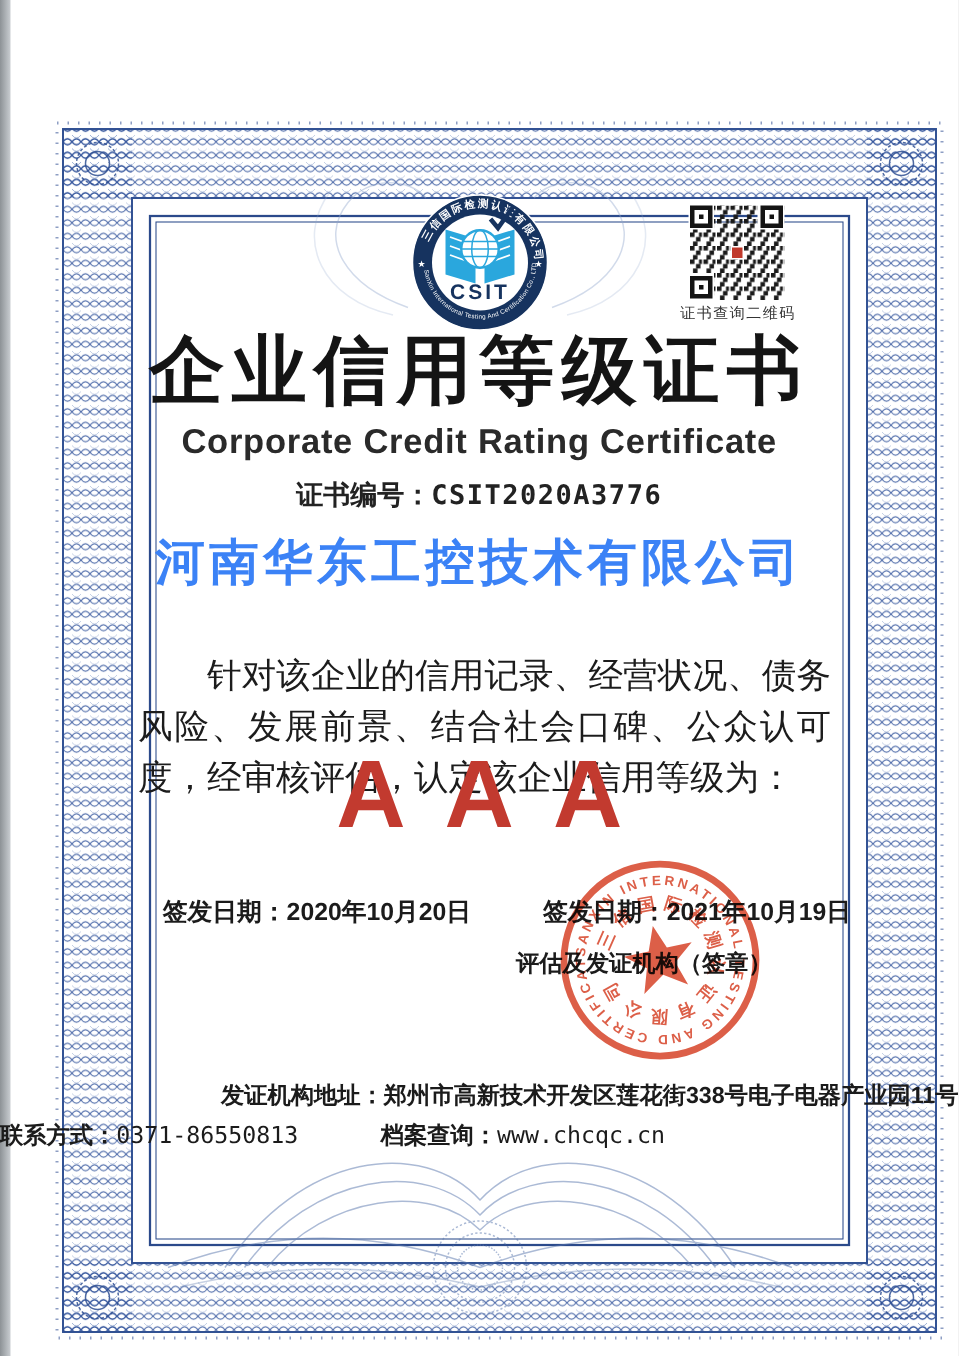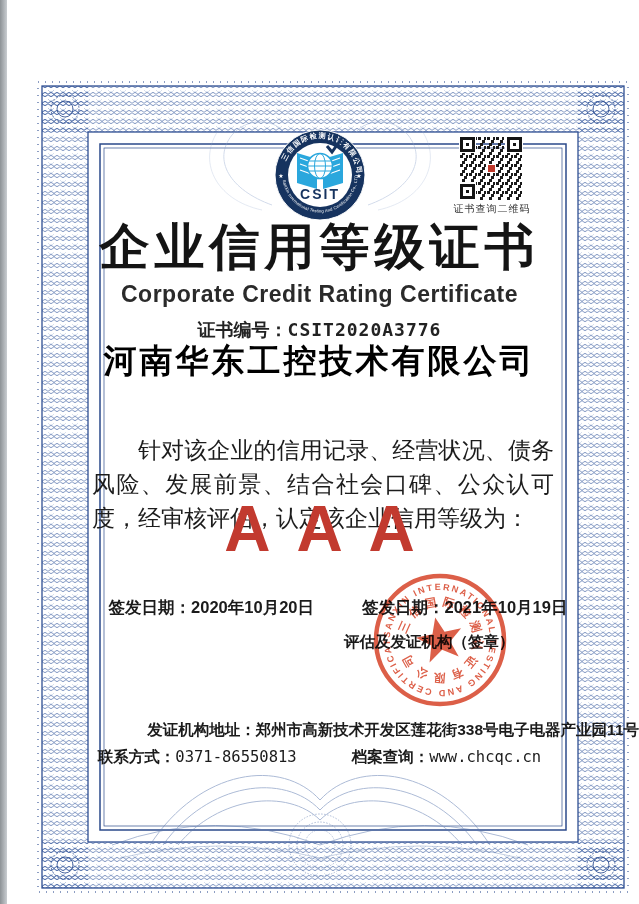--- a/index.html
+++ b/index.html
@@ -7,29 +7,29 @@
     position:relative;width:639px;height:904px;background:#ffffff;overflow:hidden;
     font-family:"Liberation Sans","DejaVu Sans",sans-serif;color:#1d1d1d;
   }
   .scan-edge{position:absolute;left:0;top:0;width:7px;height:904px;
     background:linear-gradient(90deg,#8d9296,#c9cdd1);}
   .abs{position:absolute;left:0;right:0;text-align:center;}
   .title-cn{top:214px;font-size:50px;font-weight:700;letter-spacing:5px;color:#141414;}
   .title-en{top:281px;font-size:23px;font-weight:600;color:#2a2a2a;letter-spacing:.5px;}
   .cert-no{top:318px;font-size:18px;font-weight:600;color:#222;}
   .cert-no .num{font-family:"DejaVu Sans Mono","Liberation Mono",monospace;letter-spacing:1px;}
-  .company{top:339px;font-size:33px;font-weight:700;letter-spacing:3px;color:#000000;}
+  .company{top:353px;font-size:33px;font-weight:700;letter-spacing:3px;color:#3b82f6;}
   .body-par{position:absolute;left:92px;top:433px;width:462px;font-size:23px;line-height:34px;
     text-align:justify;text-indent:2em;color:#1c1c1c;}
   .rating{top:492px;font-size:64px;font-weight:700;letter-spacing:26px;padding-left:26px;color:#c23a2f;}
   .dates{position:absolute;left:0;right:0;top:597px;display:flex;justify-content:center;gap:48px;
     font-size:16.5px;font-weight:600;color:#1b1b1b;padding-left:37px;}
   .authority{position:absolute;left:344px;top:632px;font-size:15.5px;font-weight:600;color:#1b1b1b;}
   .addr{top:720px;font-size:15.5px;font-weight:600;color:#1b1b1b;text-align:right;}
-  .contacts{position:absolute;left:0;right:0;top:747px;display:flex;justify-content:center;gap:55px;
+  .contacts{position:absolute;left:0;right:0;top:747px;display:flex;justify-content:flex-start;gap:55px;
     font-size:15.5px;font-weight:600;color:#1b1b1b;}
   .mono{font-family:"DejaVu Sans Mono","Liberation Mono",monospace;font-weight:500;}
   svg.layer{position:absolute;left:0;top:0;pointer-events:none;}
   svg.seal-layer{mix-blend-mode:multiply;}
   .date-pair{white-space:nowrap;}
 </style>
 </head>
 <body>
 
 <div class="page">

